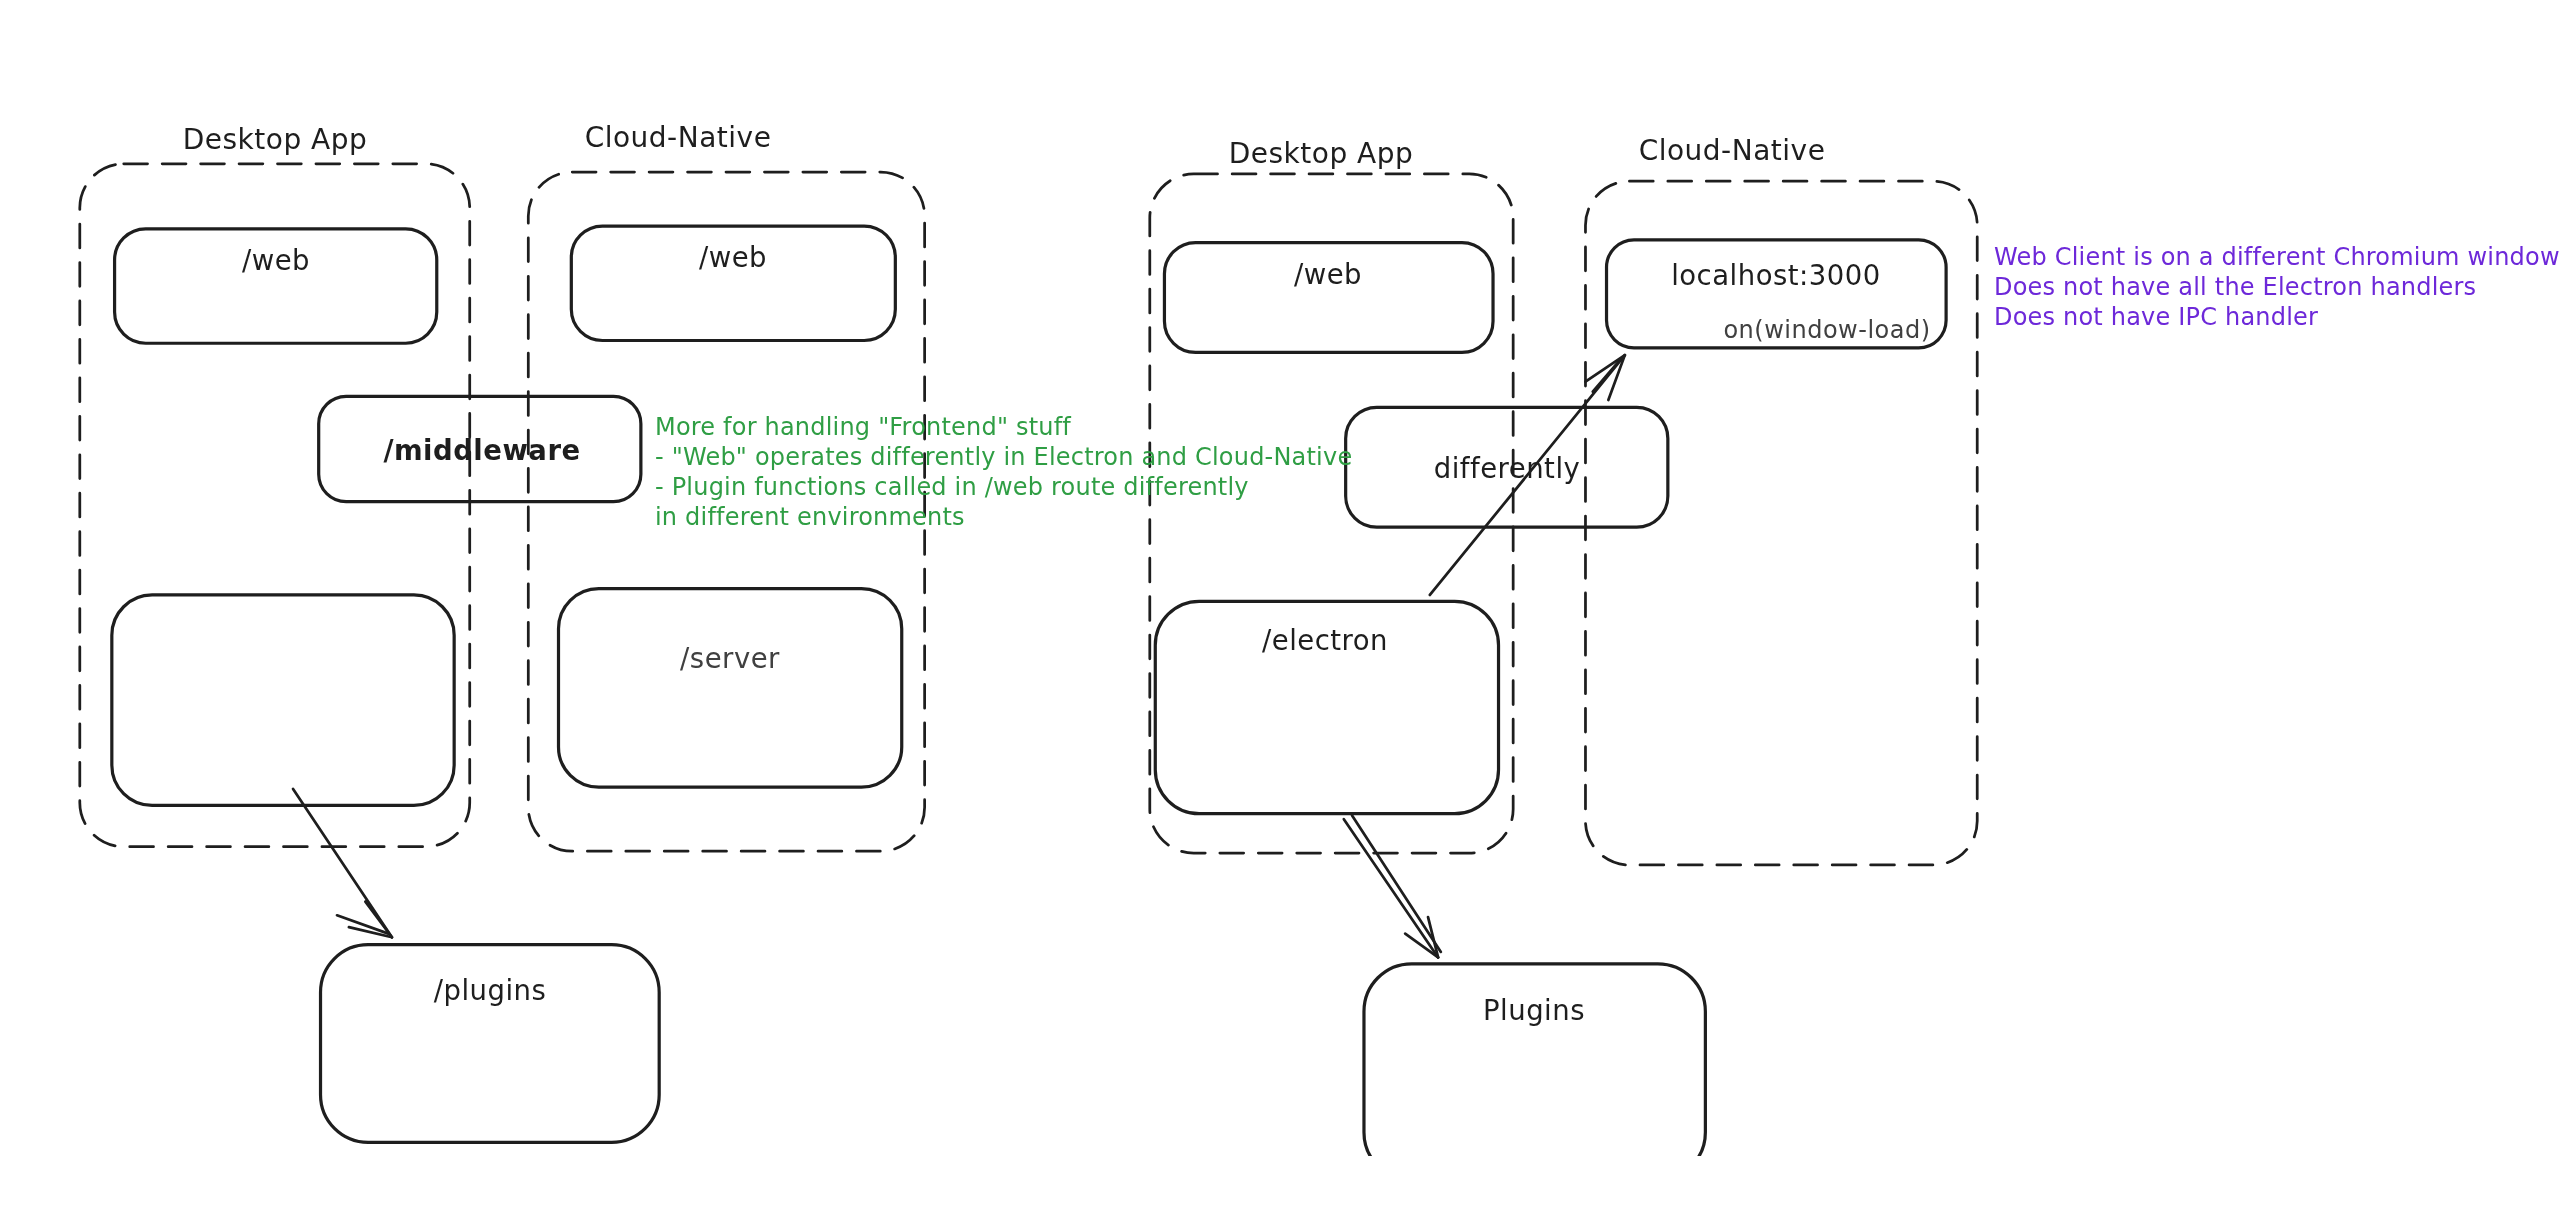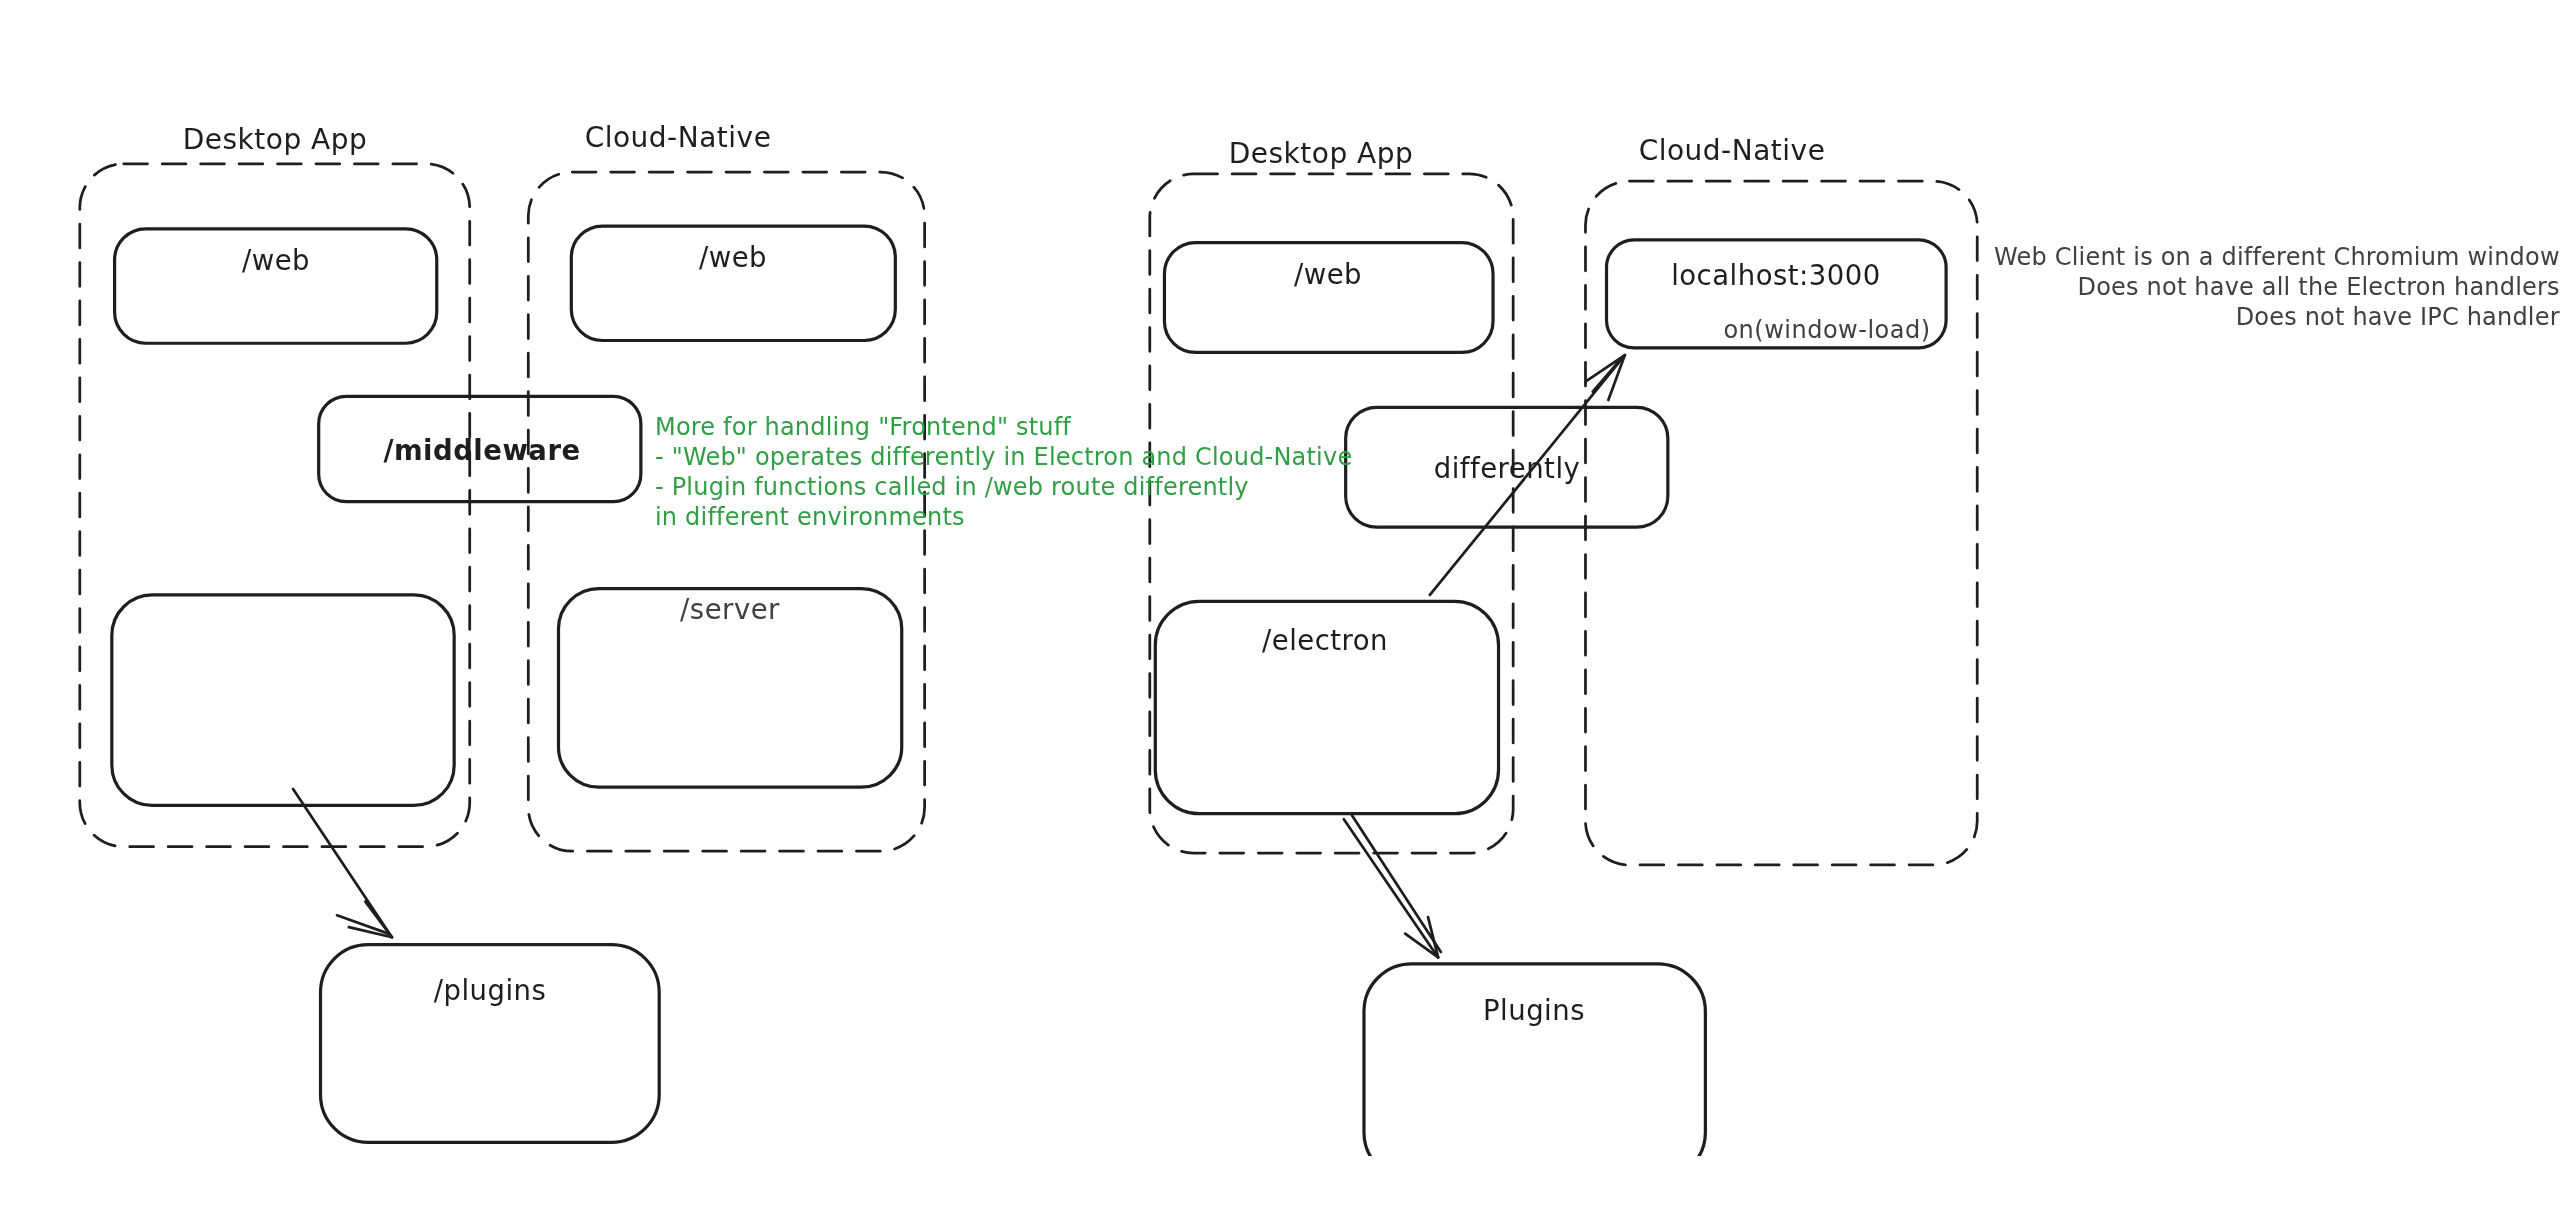--- a/index.html
+++ b/index.html
@@ -34,21 +34,21 @@
     font-size: 28px;
   }
   .note {
     position: absolute;
     white-space: nowrap;
     font-size: 24px;
     line-height: 30px;
     letter-spacing: 0.2px;
   }
   .note-green { color: #2f9e44; }
-  .note-red   { color: #404040; text-align: right; }
+  .note-red   { color: #6d28d9; }
   .red-txt    { color: #404040; margin-top: 8px; }
 </style>
 </head>
 <body>
 
 <div id="canvas">
 
   <svg id="shapes" viewBox="0 0 2814 1346" fill="none" stroke="#1e1e1e" stroke-width="3" stroke-linecap="round" stroke-linejoin="round">
 
     <rect x="87" y="179" width="426" height="746" rx="48" stroke-dasharray="26 16"></rect>
@@ -96,21 +96,21 @@
   <div class="lbl grp-lbl" style="left:678px; top:121px;">Cloud-Native</div>
 
   <div class="lbl" style="left:276px; top:244px;">/web</div>
 
   <div class="lbl" style="left:733px; top:241px;">/web</div>
 
   <div class="lbl" style="left:482px; top:434px;font-weight:bold;">/middleware</div>
 
   <div class="lbl" style="left:283px; top:621px;"></div>
 
-  <div class="lbl red-txt" style="left:730px; top:585px;">/server</div>
+  <div class="lbl red-txt" style="left:730px; top:634px;">/server</div>
 
   <div class="lbl" style="left:490px; top:974px;">/plugins</div>
 
   <div class="note note-green" style="left:655px; top:412px;">
     <div>More for handling "Frontend" stuff</div>
     <div>- "Web" operates differently in Electron and Cloud-Native</div>
     <div>- Plugin functions called in /web route differently</div>
     <div>in different environments</div>
   </div>
 

